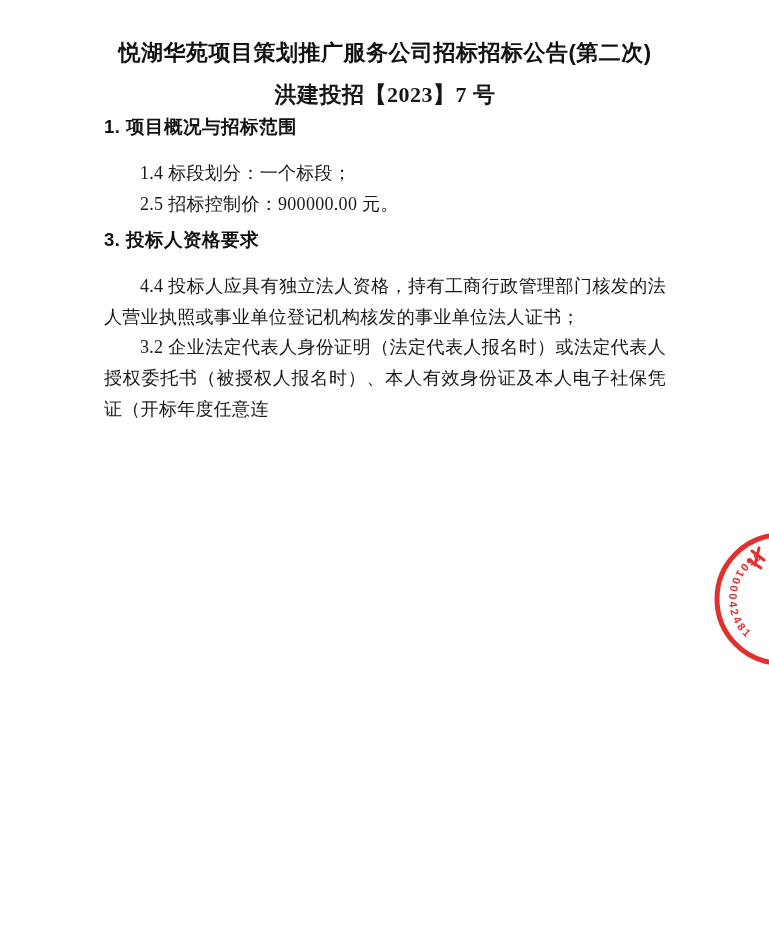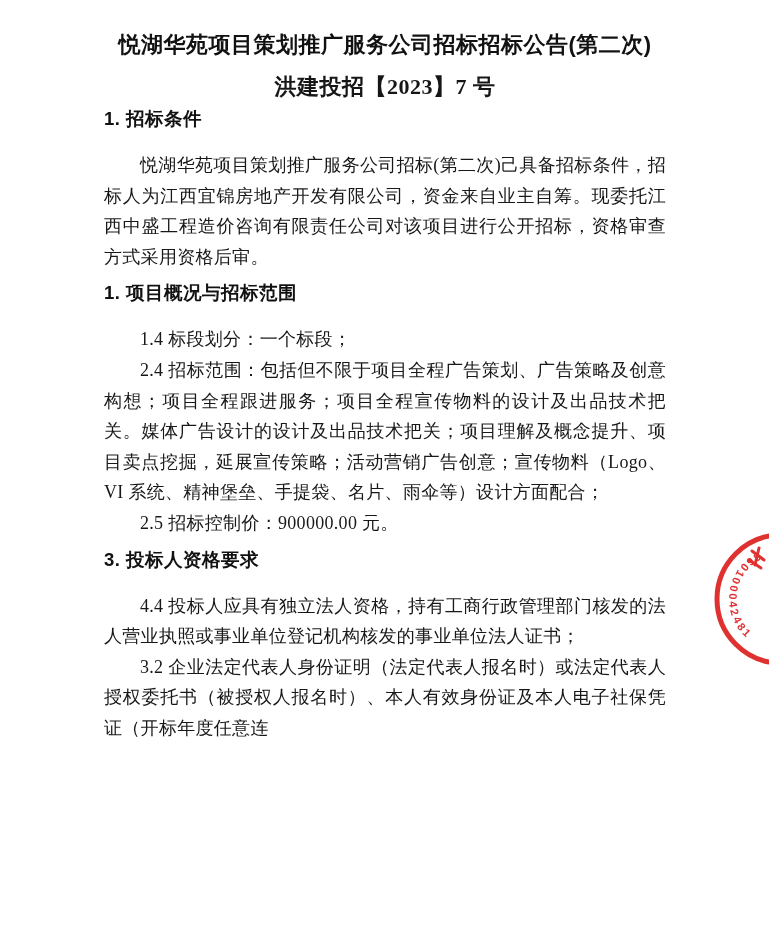--- a/index.html
+++ b/index.html
@@ -16,21 +16,21 @@
     overflow: hidden;
     color: #151515;
     font-family: "Liberation Serif", serif;
   }
   .content {
     position: relative;
     margin: 0 103px 0 104px; 
     padding-top: 26px;
   }
   h1.doc-title {
-    margin: 4px;
+    margin: 12px;
     font-family: "Liberation Sans", sans-serif;
     font-weight: bold;
     font-size: 22px;
     line-height: 30px;
     text-align: center;
     letter-spacing: 0.5px;
     color: #111;
   }
   .doc-number {
     margin-top: 16px;
@@ -74,29 +74,24 @@
 </head>
 <body>
 
 <div class="page">
   <div class="content">
 
     <h1 class="doc-title">悦湖华苑项目策划推广服务公司招标招标公告(第二次)</h1>
 
     <div class="doc-number">洪建投招【2023】7 号</div>
 
-    <section>
-      <h2 class="section-heading">1. 招标条件</h2>
-      <p class="body-para">悦湖华苑项目策划推广服务公司招标(第二次)己具备招标条件，招标人为江西宜锦房地产开发有限公司，资金来自业主自筹。现委托江西中盛工程造价咨询有限责任公司对该项目进行公开招标，资格审查方式采用资格后审。</p>
-    </section>
 
     <section>
       <h2 class="section-heading">1. 项目概况与招标范围</h2>
       <p class="body-para">1.4 标段划分：一个标段；</p>
-      <p class="body-para">2.4 招标范围：包括但不限于项目全程广告策划、广告策略及创意构想；项目全程跟进服务；项目全程宣传物料的设计及出品技术把关。媒体广告设计的设计及出品技术把关；项目理解及概念提升、项目卖点挖掘，延展宣传策略；活动营销广告创意；宣传物料（Logo、VI 系统、精神堡垒、手提袋、名片、雨伞等）设计方面配合；</p>
       <p class="body-para">2.5 招标控制价：900000.00 元。</p>
     </section>
 
     <section>
       <h2 class="section-heading">3. 投标人资格要求</h2>
       <p class="body-para">4.4 投标人应具有独立法人资格，持有工商行政管理部门核发的法人营业执照或事业单位登记机构核发的事业单位法人证书；</p>
       <p class="body-para">3.2 企业法定代表人身份证明（法定代表人报名时）或法定代表人授权委托书（被授权人报名时）、本人有效身份证及本人电子社保凭证（开标年度任意连</p>
     </section>
 
   </div>

